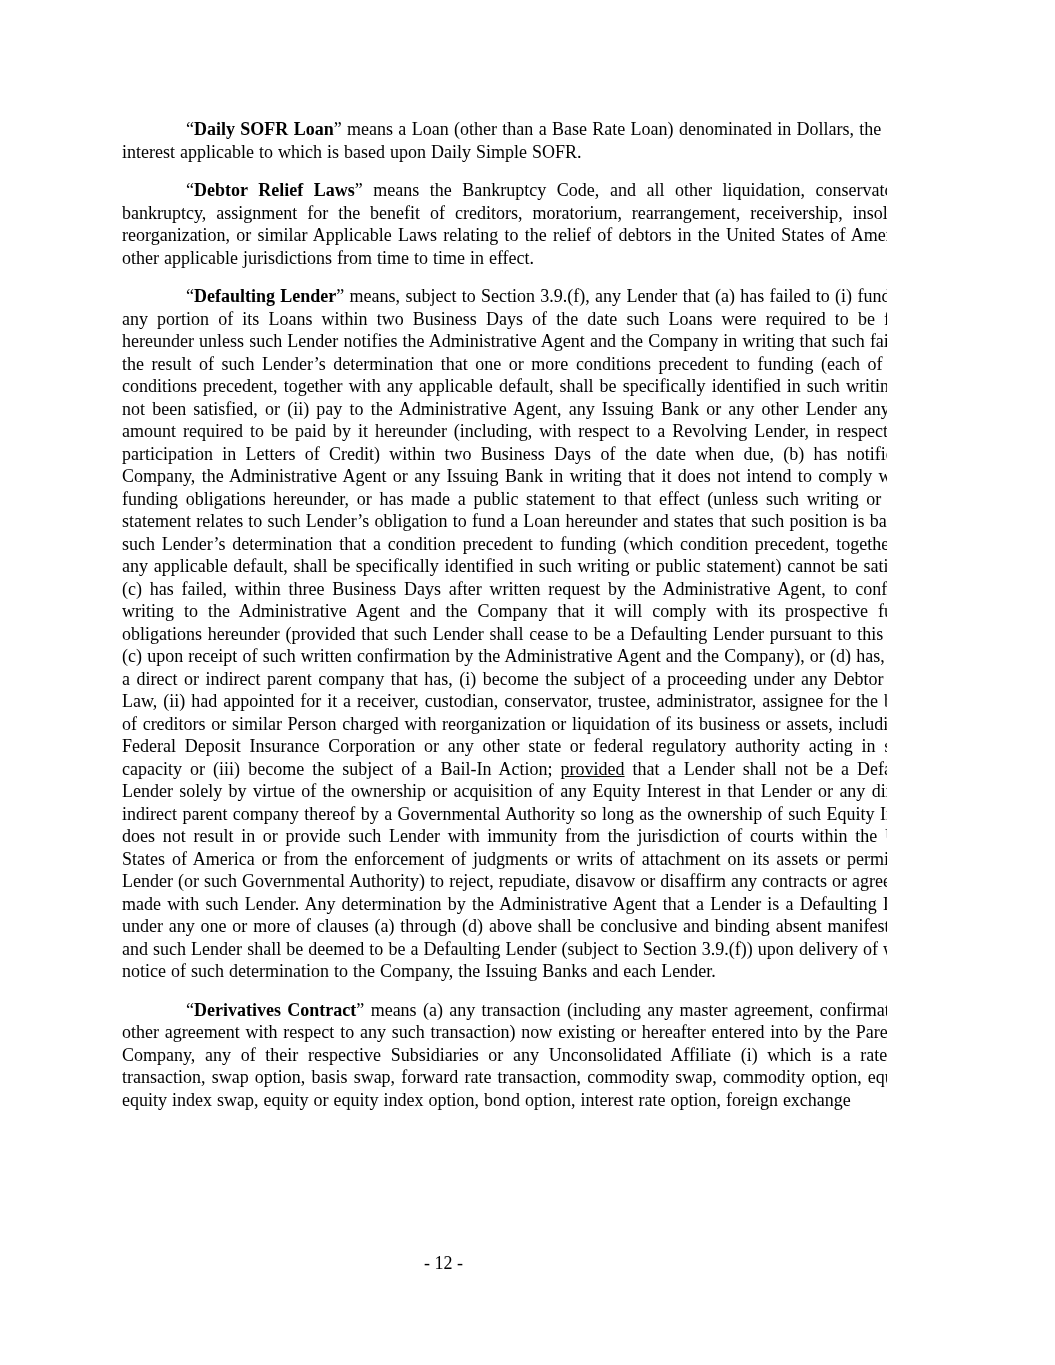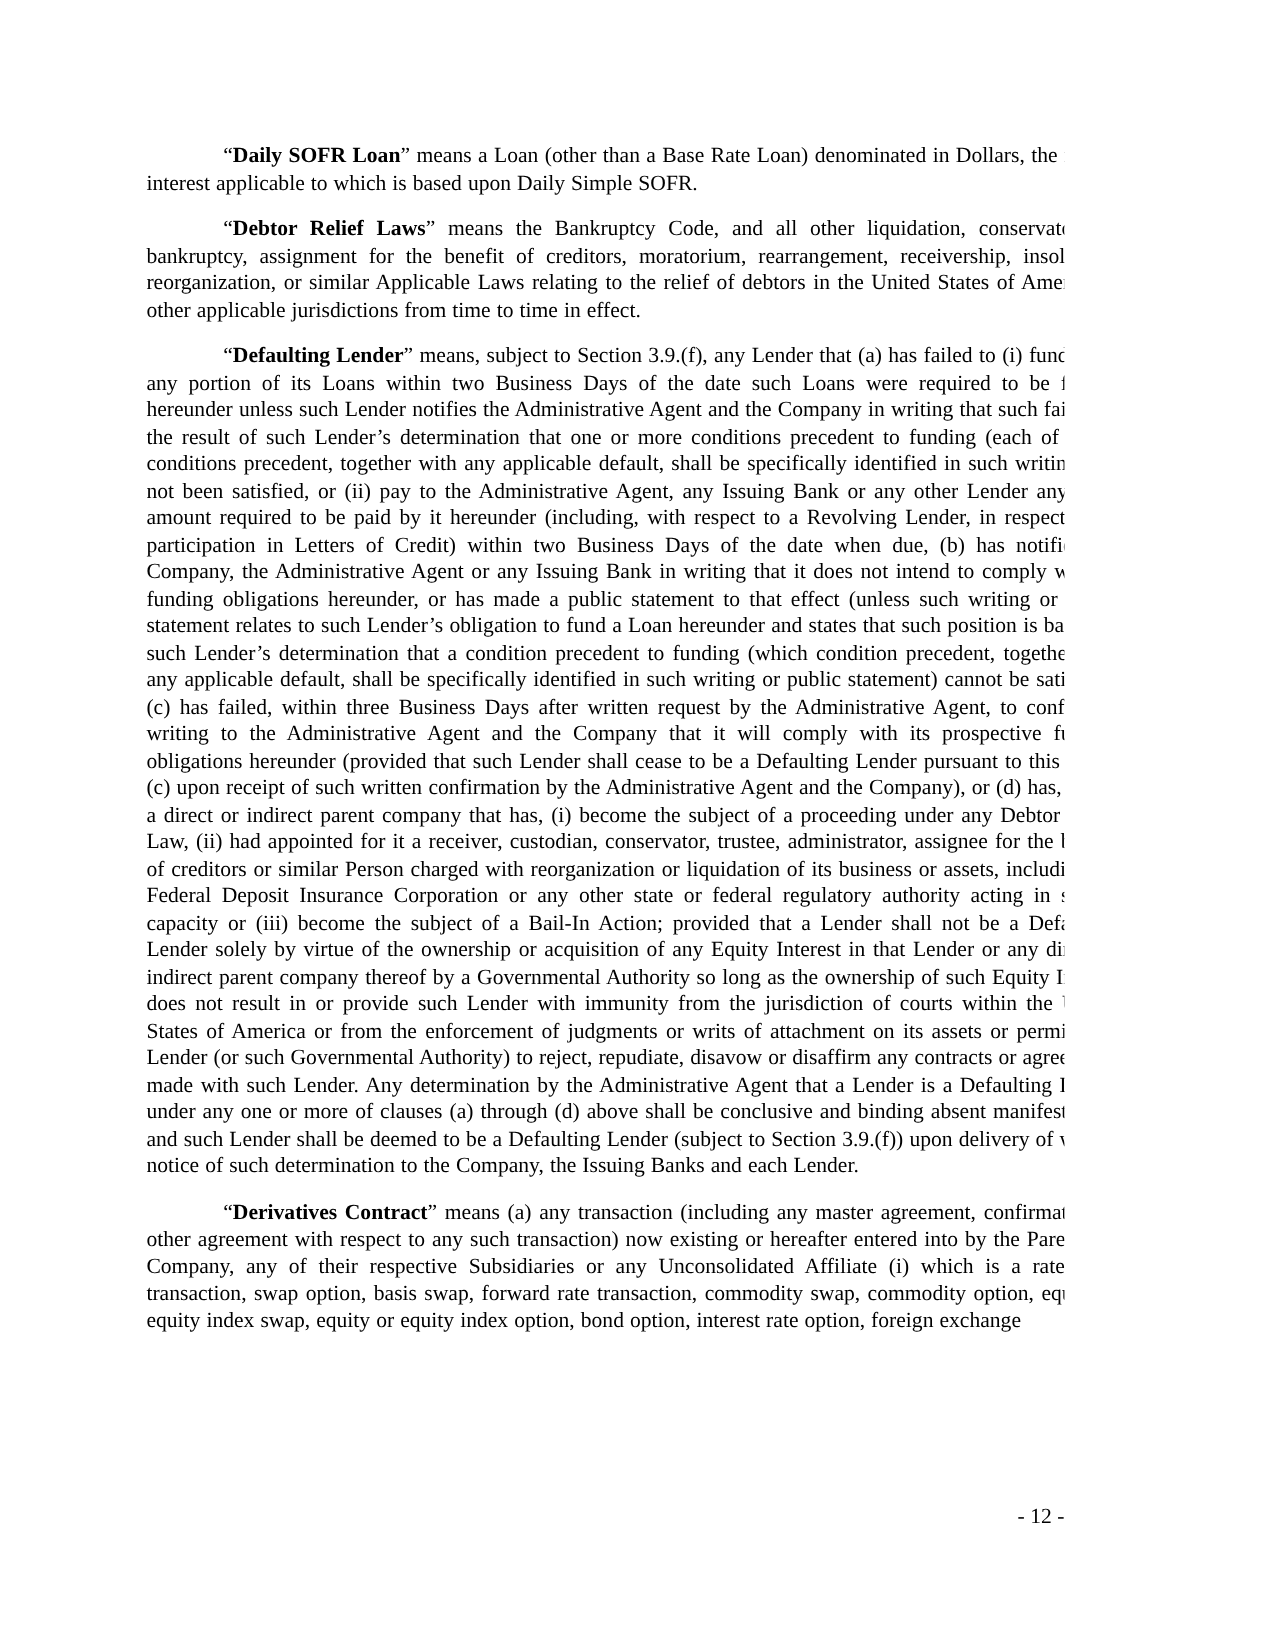--- a/index.html
+++ b/index.html
@@ -27,27 +27,28 @@
     text-align: justify;
     text-indent: 64px;
     font-size: 18px;
     line-height: 22.5px;
     word-spacing: 0.5px;
   }
   .term {
     font-weight: bold;
   }
   .u {
+    text-decoration: underline;
   }
   .footer {
     position: absolute;
     left: 0;
     right: 0;
     top: 1252px;
-    text-align: right;
+    text-align: center;
     font-size: 18px;
     line-height: 22.5px;
   }
 </style>
 </head>
 <body>
 
 <div class="page">
   <div class="content">
 

